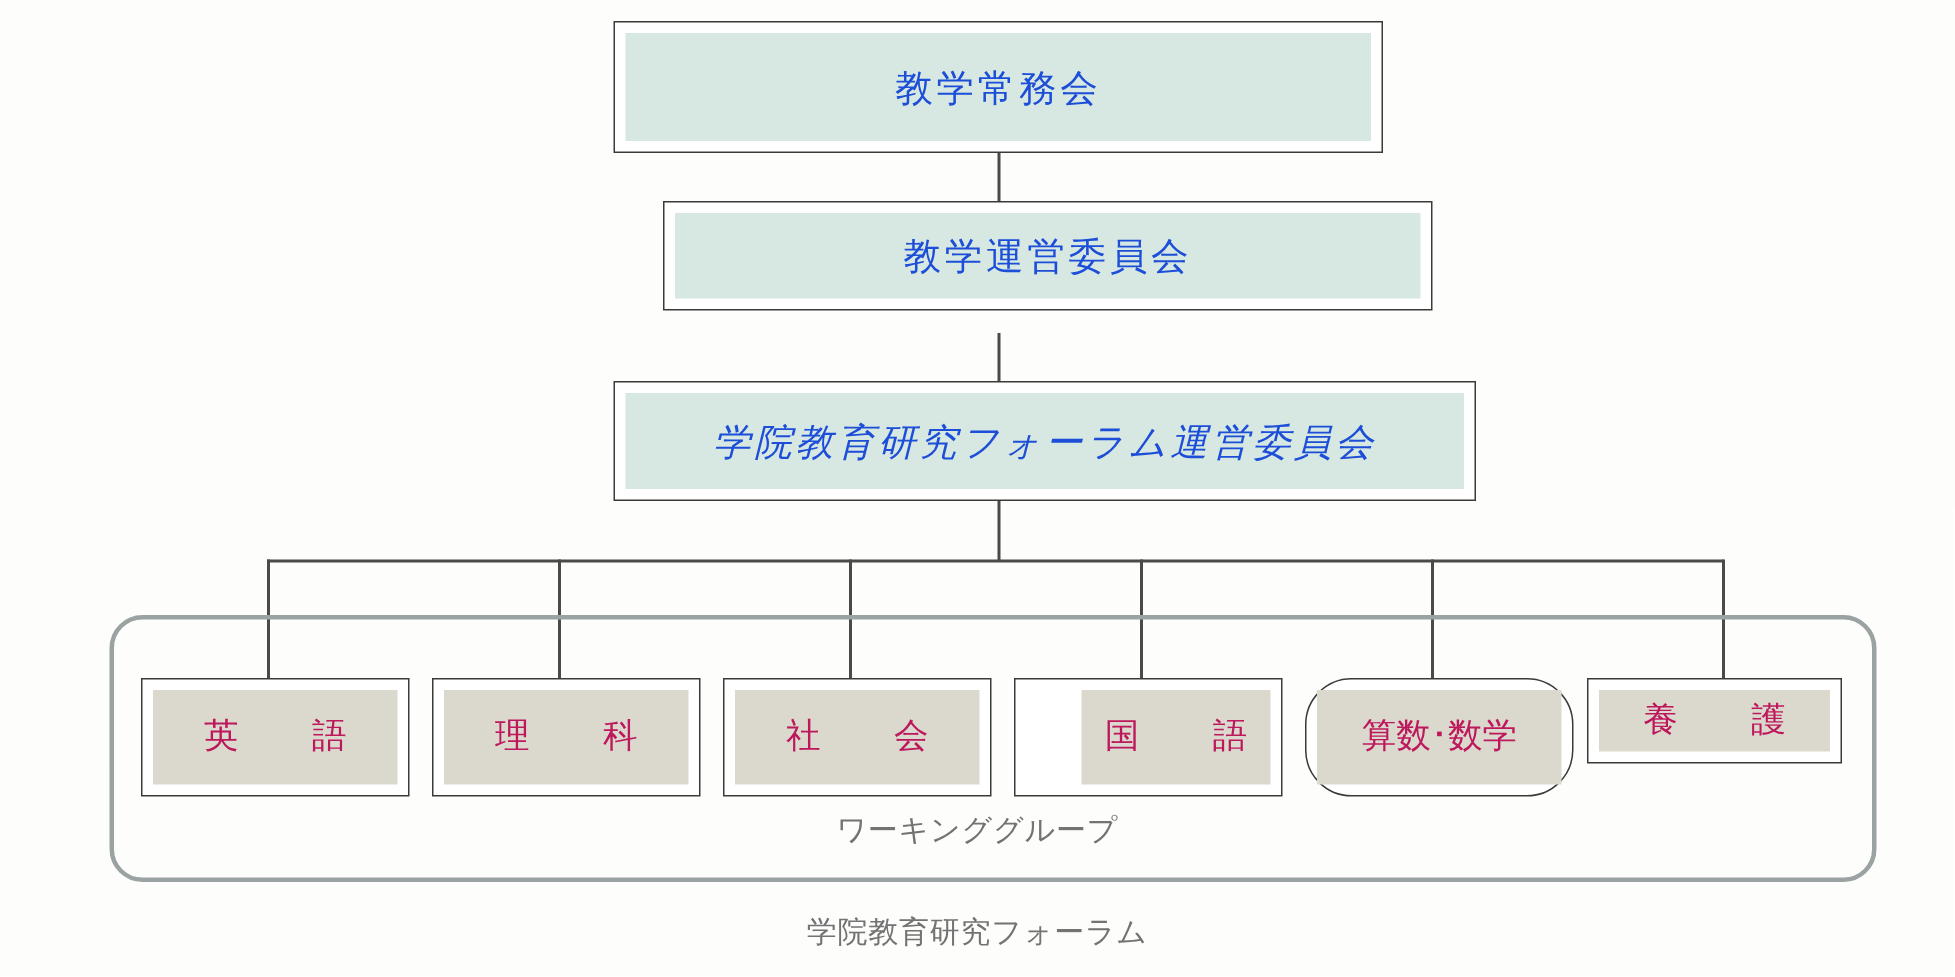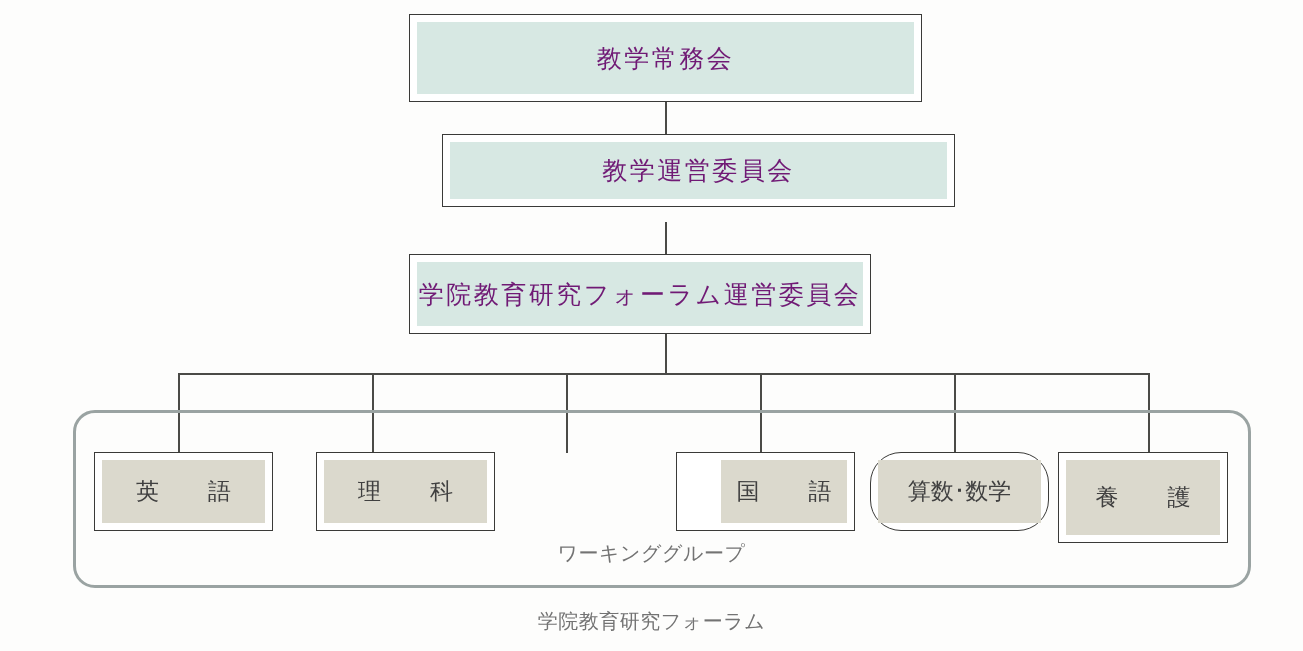--- a/index.html
+++ b/index.html
@@ -31,21 +31,21 @@
     width: 100%;
     height: 100%;
     background: #d7e8e3;
     display: flex;
     align-items: center;
     justify-content: center;
   }
   .node-label {
     font-size: 25px;
     letter-spacing: 2.5px;
-    color: #701a75;
+    color: #1d4ed8;
     white-space: nowrap;
     line-height: 1;
     text-align: center;
   }
 
   
   .vline {
     position: absolute;
     width: 1.6px;
     background: #4a4a47;
@@ -76,21 +76,21 @@
   .wg-box .fill {
     width: 100%;
     height: 100%;
     background: #dbd9cd;
     display: flex;
     align-items: center;
     justify-content: center;
   }
   .wg-label {
     font-size: 23px;
-    color: #404040;
+    color: #be185d;
     white-space: nowrap;
     line-height: 1;
   }
   .wg-label.spaced { letter-spacing: 13px; text-indent: 13px; }
   .wg-label.tight  { letter-spacing: 0px; }
 
   
   .caption {
     position: absolute;
     font-size: 20px;
@@ -115,21 +115,21 @@
   <div class="vline" style="left:665px; top:102px; height:32px;"></div>
 
   <div class="node-box" style="left:402px; top:134px; width:513px; height:73px;margin-left:40px;">
     <div class="fill">
       <span class="node-label">教学運営委員会</span>
     </div>
   </div>
 
   <div class="vline" style="left:665px; top:222px; height:32px;"></div>
 
-  <div class="node-box" style="left:409px; top:254px; width:462px; height:80px;">
+  <div class="node-box" style="left:409px; top:254px; width:575px; height:80px;font-style:italic;">
     <div class="fill">
       <span class="node-label">学院教育研究フォーラム運営委員会</span>
     </div>
   </div>
 
   <div class="vline" style="left:665px; top:334px; height:40px;"></div>
 
   <div class="hline" style="left:178px; top:373px; width:971px;"></div>
 
   <div class="vline" style="left:178px; top:373px; height:80px;"></div>
@@ -140,40 +140,45 @@
   <div class="vline" style="left:1148px; top:373px; height:80px;"></div>
 
   <div class="forum-container" style="left:73px; top:410px; width:1178px; height:178px;"></div>
 
   <div class="wg-box" style="left:94px; top:452px; width:179px; height:79px;">
     <div class="fill">
       <span class="wg-label spaced">英　語</span>
     </div>
   </div>
 
-  <div class="wg-box" style="left:288px; top:452px; width:179px; height:79px;margin-left:28px;">
+  <div class="wg-box" style="left:288px; top:452px; width:179px; height:79px;">
     <div class="fill">
       <span class="wg-label spaced">理　科</span>
     </div>
   </div>
 
+  <div class="wg-box" style="left:482px; top:452px; width:179px; height:79px;">
+    <div class="fill">
+      <span class="wg-label spaced">社　会</span>
+    </div>
+  </div>
 
   <div class="wg-box" style="left:676px; top:452px; width:179px; height:79px;padding-left:44px;">
     <div class="fill">
       <span class="wg-label spaced">国　語</span>
     </div>
   </div>
 
   <div class="wg-box" style="left:870px; top:452px; width:179px; height:79px;border-radius:31px;">
     <div class="fill">
       <span class="wg-label tight">算数･数学</span>
     </div>
   </div>
 
-  <div class="wg-box" style="left:1058px; top:452px; width:170px; height:91px;">
+  <div class="wg-box" style="left:1058px; top:452px; width:170px; height:57px;">
     <div class="fill">
       <span class="wg-label spaced">養　護</span>
     </div>
   </div>
 
   <div class="caption" style="left:0px; top:543px; width:1303px;">
     <span>ワーキンググループ</span>
   </div>
 
   <div class="caption" style="left:0px; top:611px; width:1303px;">

